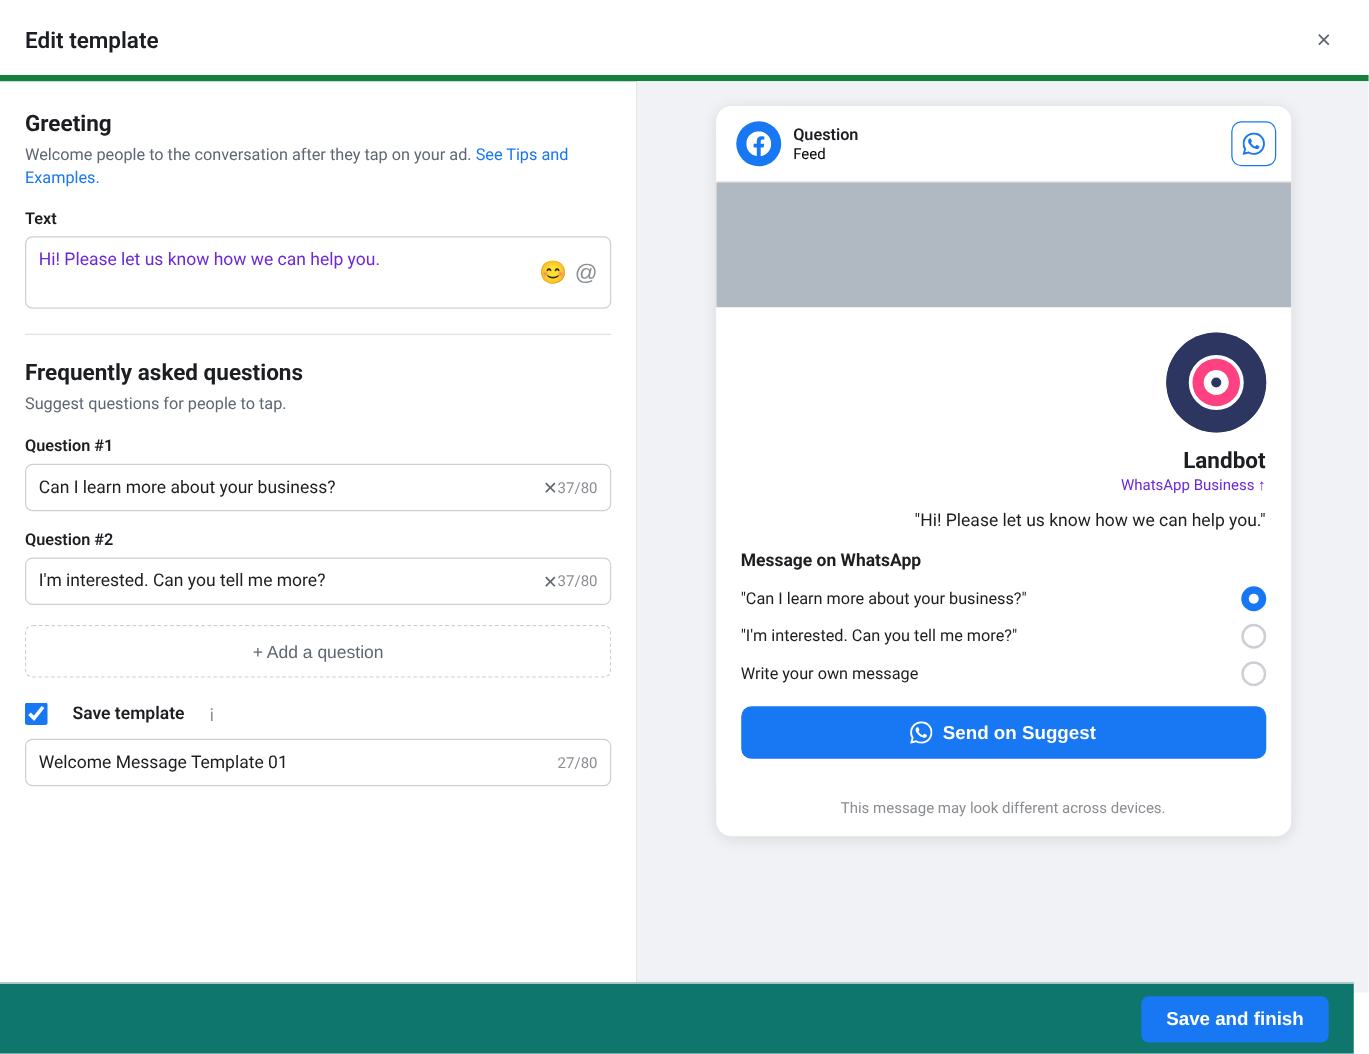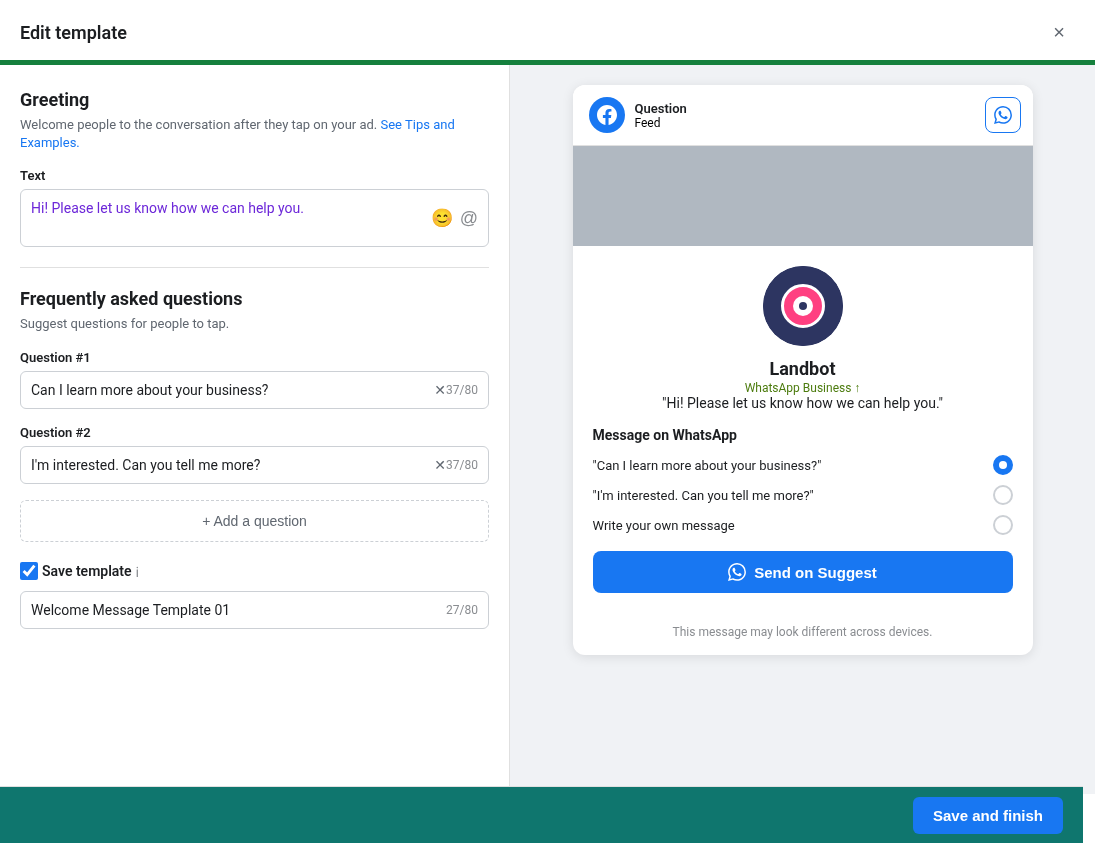--- a/index.html
+++ b/index.html
@@ -169,21 +169,21 @@
       font-size: 14px;
       color: #606770;
       cursor: pointer;
       text-align: center;
       margin-bottom: 20px;
     }
 
     .save-template-row {
       display: flex;
       align-items: center;
-      gap: 4px;
+      gap: 20px;
       margin-bottom: 10px;
     }
     .save-checkbox {
       width: 18px;
       height: 18px;
       accent-color: #1877f2;
       cursor: pointer;
     }
     .save-label {
       font-size: 14px;
@@ -285,21 +285,21 @@
       width: 100%;
       height: 100px;
       background: #b0b8c1;
     }
 
     .preview-chat-area {
       background: #fff;
       padding: 20px;
       display: flex;
       flex-direction: column;
-      align-items: center;
+      align-items: flex-end;
     }
 
     .bot-avatar {
       width: 80px;
       height: 80px;
       border-radius: 50%;
       background: #2d3561;
       display: flex;
       align-items: center;
       justify-content: center;
@@ -309,21 +309,22 @@
     }
 
     .bot-name {
       font-size: 18px;
       font-weight: 700;
       color: #1c1e21;
       margin-bottom: 2px;
     }
     .bot-subtitle {
       font-size: 12px;
-      color: #4d7c0f;
+      color: #6d28d9;
+      margin-bottom: 14px;
     }
 
     .greeting-bubble {
       font-size: 14px;
       color: #1c1e21;
       text-align: center;
       margin-bottom: 16px;
     }
 
     .wa-section-title {

